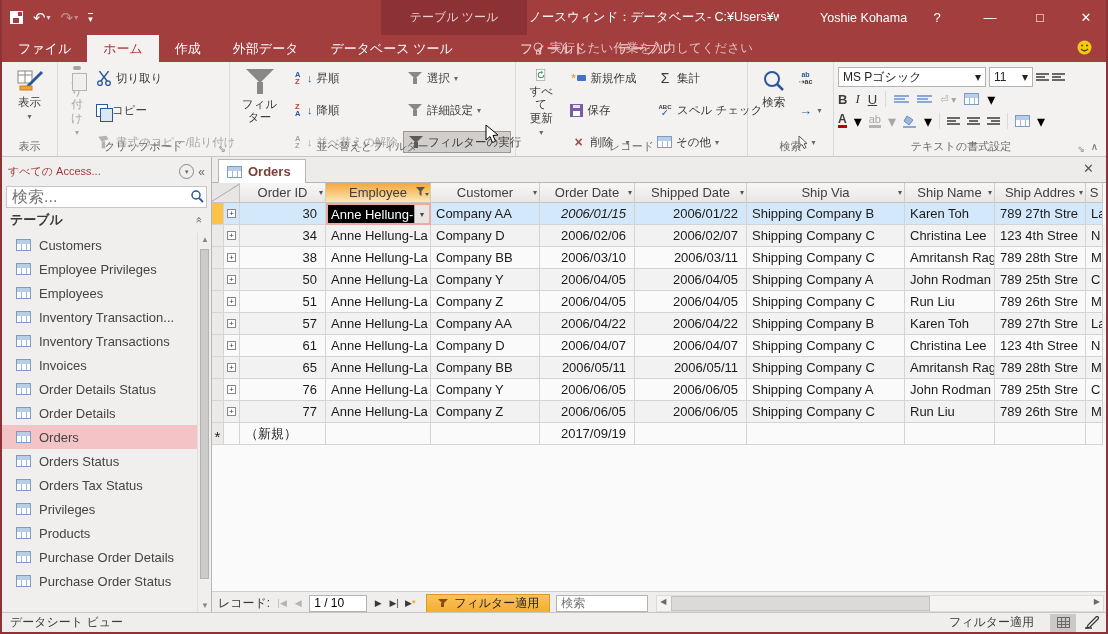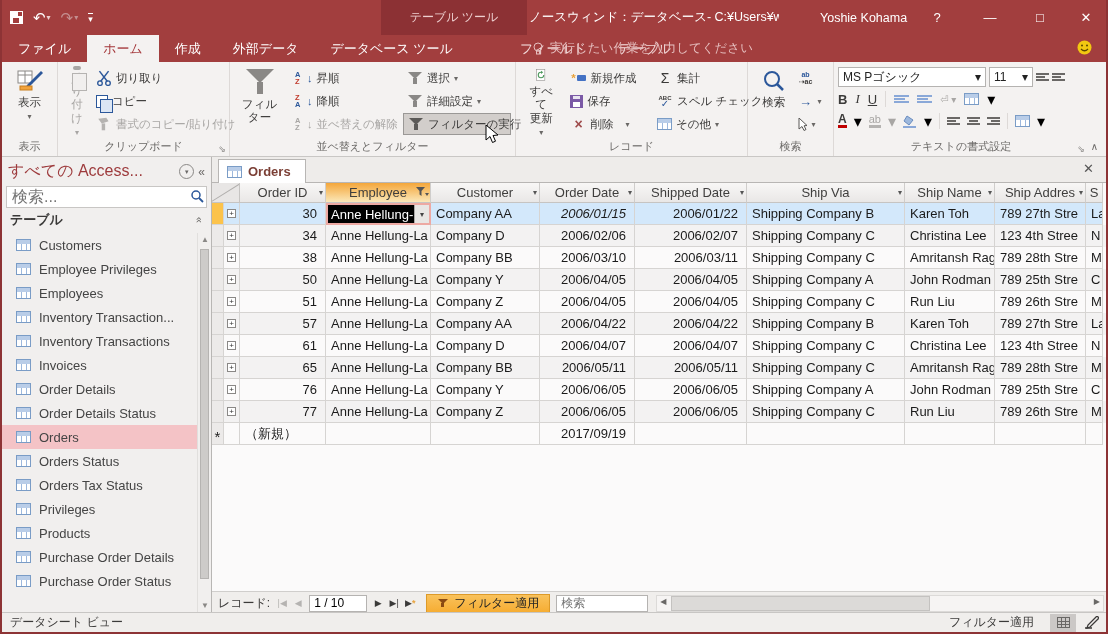--- a/index.html
+++ b/index.html
@@ -25,21 +25,21 @@
   .rtab.ctx{color:#f3dcdc}
   .tellme{position:absolute;left:530px;top:35px;height:27px;display:flex;align-items:center;gap:6px;color:#e6bfbf;font-size:12.5px}
   .smiley{position:absolute;right:14px;top:40px}
   
   .ribbon{position:absolute;left:0;top:62px;width:100%;height:95px;background:#f4f2f1;border-bottom:1px solid #c9c7c5;display:flex}
   .grp{position:relative;height:100%;border-right:1px solid #ddd9d7;padding:3px 4px 18px 4px}
   .grp-label{position:absolute;left:0;bottom:2px;width:100%;text-align:center;font-size:11px;color:#6a6866;white-space:nowrap}
   .dlg{position:absolute;right:3px;bottom:2px;font-size:9px;color:#8a8886}
   .bigbtn{display:flex;flex-direction:column;align-items:center;justify-content:flex-start;gap:3px;height:72px;padding:4px 6px 0 6px;font-size:11.5px;color:#3b3a39;text-align:center;line-height:1.15}
   .bigbtn .blabel{white-space:pre-line}
-  .smallcol{display:flex;flex-direction:column;justify-content:flex-start;gap:1px;padding-top:2px}
+  .smallcol{display:flex;flex-direction:column;justify-content:flex-start;gap:10px;padding-top:2px}
   .sbtn{display:flex;align-items:center;gap:4px;height:22px;padding:0 4px;font-size:11.5px;color:#3b3a39;white-space:nowrap}
   .sbtn .carat,.bigbtn .carat{font-size:8px;color:#6a6866}
   .ghost{color:#a8a6a4 !important}
   .pressed{background:#d2cecb;border:1px solid #9a9896}
   .icon16{width:16px;height:16px;display:inline-flex;align-items:center;justify-content:center;flex:none}
   
   .funnel{position:relative;width:16px;height:13px;flex:none}
   .funnel:before{content:"";position:absolute;left:1px;top:0;border-left:7px solid transparent;border-right:7px solid transparent;border-top:7px solid #8a8886}
   .funnel:after{content:"";position:absolute;left:6px;top:6px;width:4px;height:6px;background:#8a8886}
   .funnel.big{width:30px;height:26px}
@@ -51,21 +51,21 @@
   .dn-arrow{color:#2b579a;font-size:11px;margin-left:-2px}
   .tblicon{width:15px;height:12px;border:1px solid #7a9cc6;background:
      linear-gradient(#b9cde8,#b9cde8) 0 0/100% 4px no-repeat,
      repeating-linear-gradient(90deg,#fff 0 4px,#9db8dd 4px 5px),
      repeating-linear-gradient(#fff 0 3px,#9db8dd 3px 4px);flex:none}
   
   .main{position:absolute;left:0;top:157px;width:100%;height:457px;display:flex}
   
   .sidebar{position:relative;width:210px;height:100%;background:#f1efee;border-right:1px solid #b8b6b4;flex:none}
   .sb-title{height:29px;display:flex;align-items:center;padding:0 6px;gap:4px}
-  .sb-title .t{color:#9d3a3c;font-size:16px;white-space:nowrap;overflow:hidden;flex:1}
+  .sb-title .t{color:#9d3a3c;font-size:11px;white-space:nowrap;overflow:hidden;flex:1}
   .circ{width:15px;height:15px;border:1px solid #8a8886;border-radius:50%;display:flex;align-items:center;justify-content:center;font-size:7px;color:#6a6866;flex:none}
   .dbl{color:#6a6866;font-size:12px;flex:none}
   .sb-search{position:relative;margin:0 4px;height:22px}
   .sb-search input{width:100%;height:100%;border:1px solid #c8c6c4;font-size:16px;padding:0 20px 0 5px;color:#3b3a39;background:#fff}
   .sb-search .mag{position:absolute;right:3px;top:3px}
   .sb-section{height:24px;display:flex;align-items:center;justify-content:space-between;padding:0 10px 0 8px;font-size:13px;font-weight:bold;color:#3b3a39}
   .sb-section .chev{color:#6a6866;font-weight:normal;font-size:11px;transform:rotate(-90deg)}
   .sb-list{position:absolute;left:0;top:76px;width:196px;bottom:0;overflow:hidden}
   .sb-item{height:24px;display:flex;align-items:center;gap:8px;padding-left:14px;font-size:13px;color:#444;white-space:nowrap}
   .sb-item.sel{background:#f4c3c6}
@@ -502,25 +502,25 @@
           <div class="sb-item">
             <span class="tblicon"></span>
             <span>Inventory Transactions</span>
           </div>
           <div class="sb-item">
             <span class="tblicon"></span>
             <span>Invoices</span>
           </div>
           <div class="sb-item">
             <span class="tblicon"></span>
+            <span>Order Details Status</span>
+          </div>
+          <div class="sb-item">
+            <span class="tblicon"></span>
             <span>Order Details</span>
-          </div>
-          <div class="sb-item">
-            <span class="tblicon"></span>
-            <span>Order Details Status</span>
           </div>
           <div class="sb-item sel">
             <span class="tblicon"></span>
             <span>Orders</span>
           </div>
           <div class="sb-item">
             <span class="tblicon"></span>
             <span>Orders Status</span>
           </div>
           <div class="sb-item">

